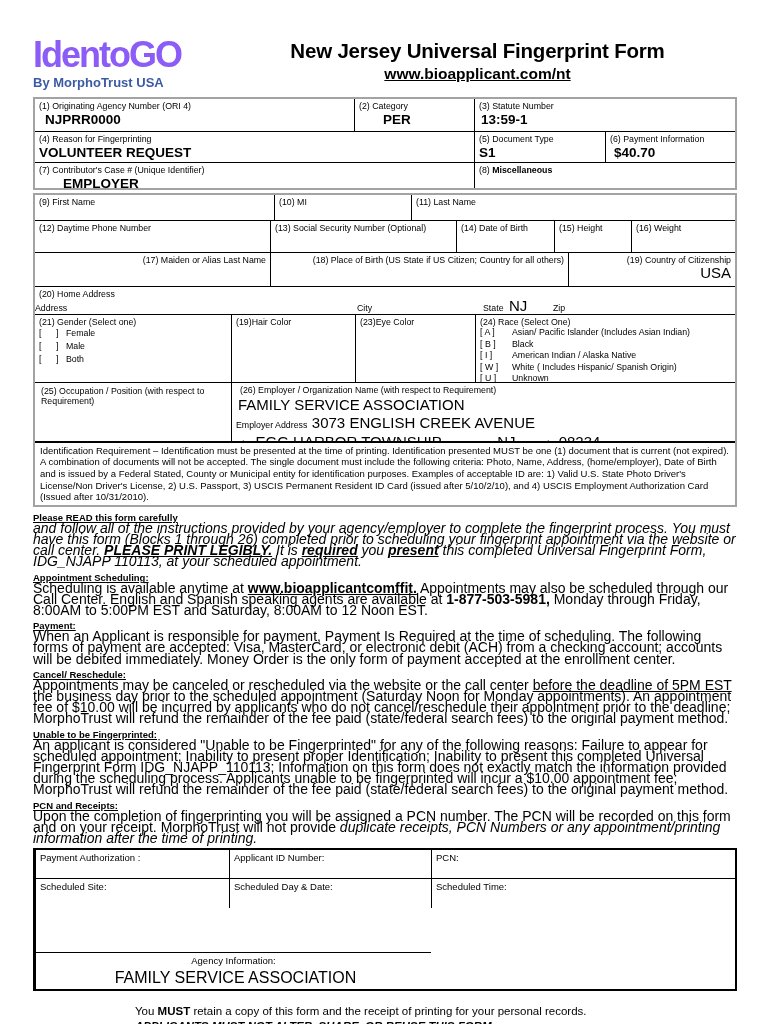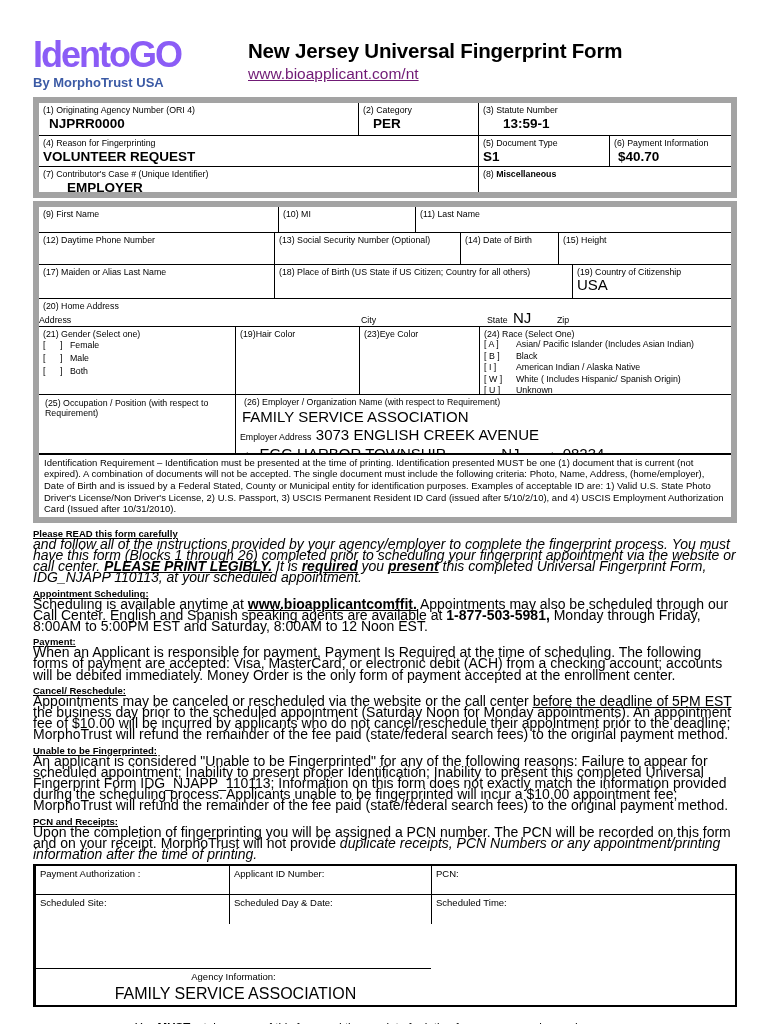--- a/index.html
+++ b/index.html
@@ -5,47 +5,47 @@
   * { margin:0; padding:0; box-sizing:border-box; }
   html,body { background:#fff; }
   body { width:770px; height:1024px; font-family:"Liberation Sans","DejaVu Sans",sans-serif; color:#000; overflow:hidden; }
   .page { padding:36px 33px 0; height:1024px; }
 
   
   .hdr { display:flex; margin-bottom:7px; }
   .logo-block { width:215px; }
   .logo { font-size:36px; font-weight:bold; color:#8b5cf6; letter-spacing:-2px; line-height:1.05; }
   .logo-sub { font-size:13px; font-weight:bold; color:#3b5aa5; margin-top:1px; }
-  .title-block { flex:1; text-align:left; padding-right:30px; padding-top:3px; }
+  .title-block { flex:1; text-align:center; padding-right:30px; padding-top:3px; }
   .ttl { font-size:20.5px; font-weight:bold; letter-spacing:-0.2px; }
-  .url { font-size:15.5px; font-weight:normal; color:#701a75; text-decoration:underline; margin-top:2px; display:inline-block; }
-
-  
-  .tbl { border:6px solid #a3a3a3; }
+  .url { font-size:15.5px; font-weight:bold; color:#000000; text-decoration:underline; margin-top:2px; display:inline-block; }
+
+  
+  .tbl { border:2px solid #a3a3a3; }
   .gap { height:3px; }
   .row { display:grid; }
   .row + .row { border-top:1px solid #000; }
   .cell { padding:2px 4px; position:relative; overflow:hidden; }
   .cell + .cell { border-left:1px solid #000; }
   .lbl { font-size:8.8px; line-height:1.15; }
   .val { font-size:13.5px; font-weight:bold; line-height:1.1; margin-top:2px; }
   .bigval { font-size:15px; font-weight:normal; line-height:1.1; }
 
   .ra1 { grid-template-columns:319px 120px 1fr; height:32px; }
   .ra2 { grid-template-columns:439px 131px 1fr; height:31px; }
   .ra3 { grid-template-columns:439px 1fr; height:26px; }
   .rb1 { grid-template-columns:239px 137px 1fr; height:25px; }
   .rb2 { grid-template-columns:235px 186px 98px 77px 1fr; height:32px; }
-  .rb3 { grid-template-columns:235px 298px 1fr; height:34px; }
+  .rb3 { grid-template-columns:235px 298px 1fr; height:34px;text-align:right; }
   .rc  { height:28px; }
   .rd  { grid-template-columns:196px 124px 120px 1fr; height:68px; }
   .re  { grid-template-columns:196px 1fr; height:59px; }
   .idbox { border-top:2px solid #000; padding:2px 5px; font-size:9.5px; line-height:11.6px; }
 
-  .ml6{margin-left:6px} .ml18{margin-left:10px} .ml24{margin-left:24px} .ml2{margin-left:20px} .ml4{margin-left:4px}
+  .ml6{margin-left:6px} .ml18{margin-left:24px} .ml24{margin-left:24px} .ml2{margin-left:2px} .ml4{margin-left:4px}
 
   .addr-line { position:absolute; left:0; right:0; bottom:1px; }
   .addr-line span { position:absolute; bottom:0; font-size:8.8px; }
   .addr-line .big { font-size:15px; }
 
   .opt { font-size:8.8px; line-height:13px; white-space:pre; }
   .race-opt { display:grid; grid-template-columns:32px 1fr; font-size:8.8px; line-height:11.6px; }
 
   .emp-line { white-space:nowrap; margin-top:1px; }
   .emp-line .slbl { font-size:8.8px; }
@@ -147,20 +147,23 @@
         <div class="lbl">(12) Daytime Phone Number</div>
       </div>
       <div class="cell">
         <div class="lbl">(13) Social Security Number (Optional)</div>
       </div>
       <div class="cell">
         <div class="lbl">(14) Date of Birth</div>
       </div>
       <div class="cell">
         <div class="lbl">(15) Height</div>
+      </div>
+      <div class="cell">
+        <div class="lbl">(16) Weight</div>
       </div>
     </div>
     <div class="row rb3">
       <div class="cell">
         <div class="lbl">(17) Maiden or Alias Last Name</div>
       </div>
       <div class="cell">
         <div class="lbl">(18) Place of Birth (US State if US Citizen; Country for all others)</div>
       </div>
       <div class="cell">

